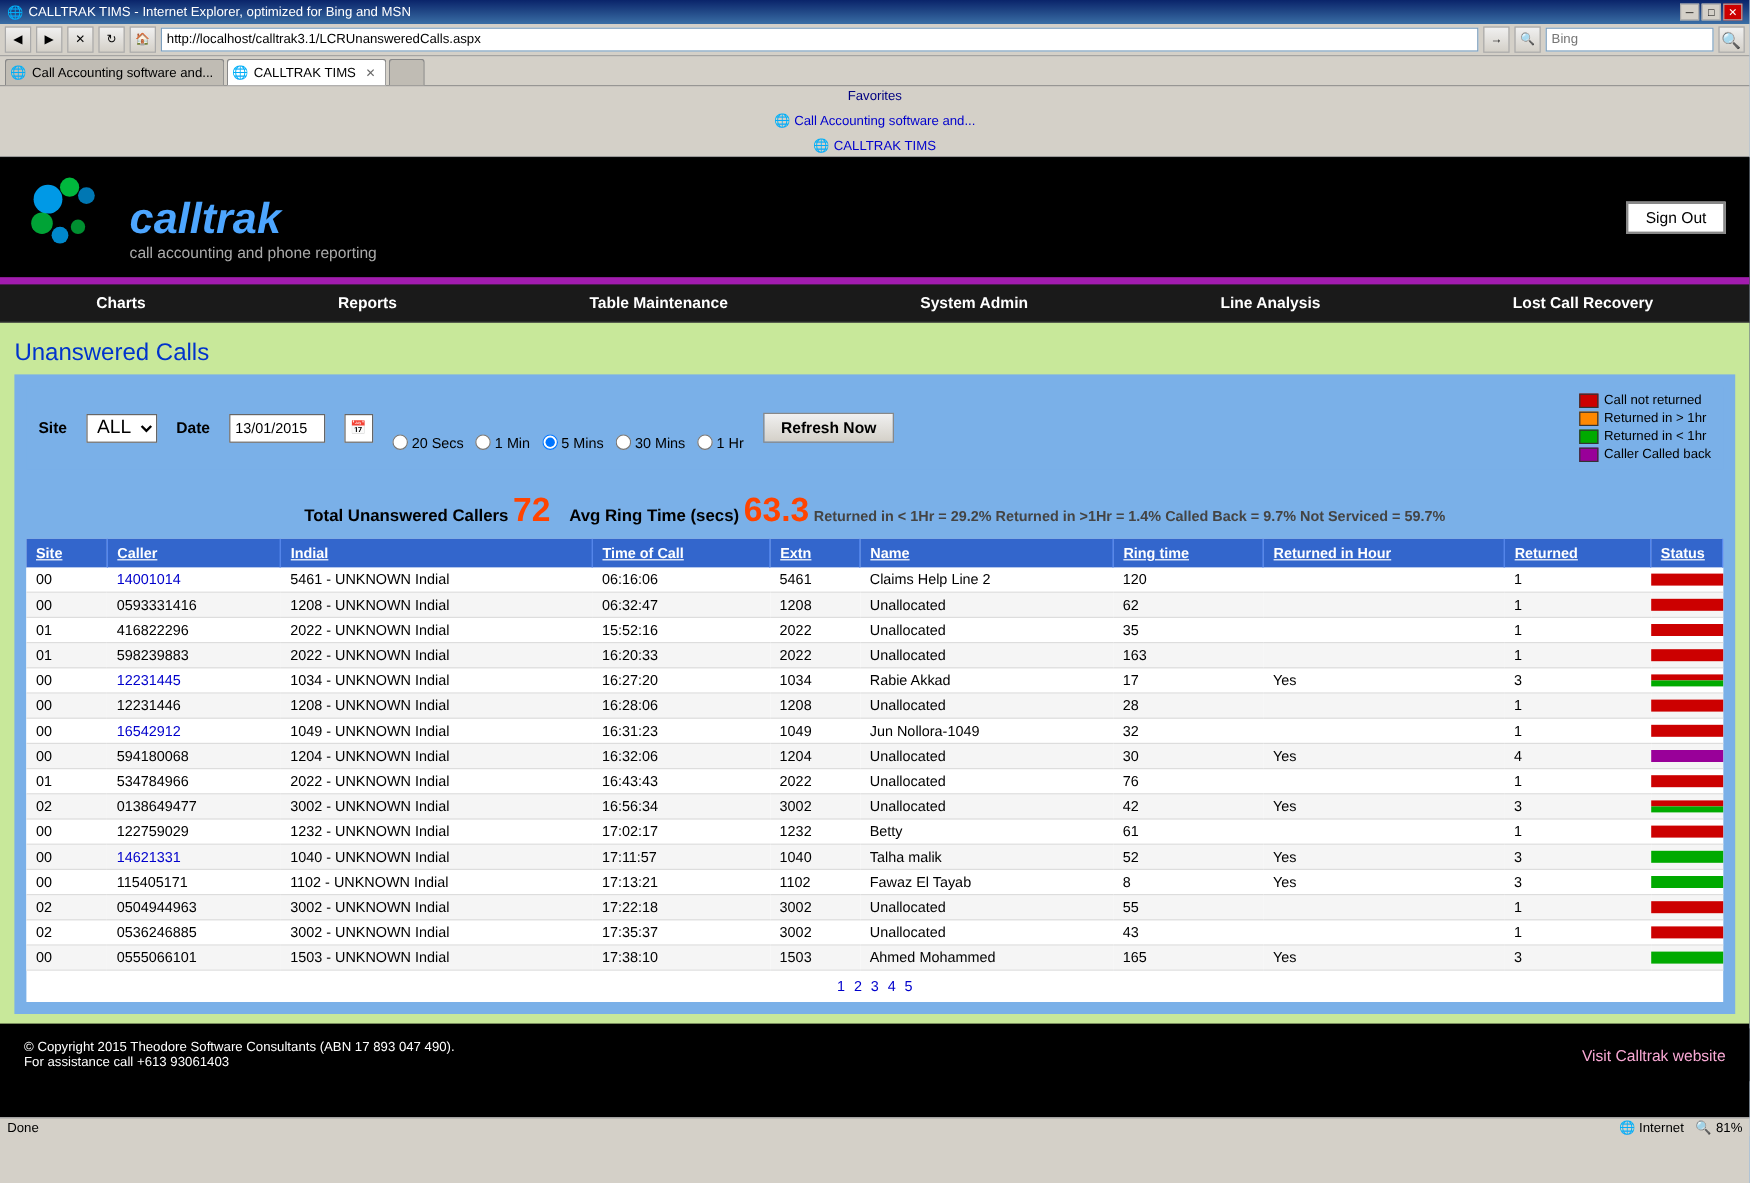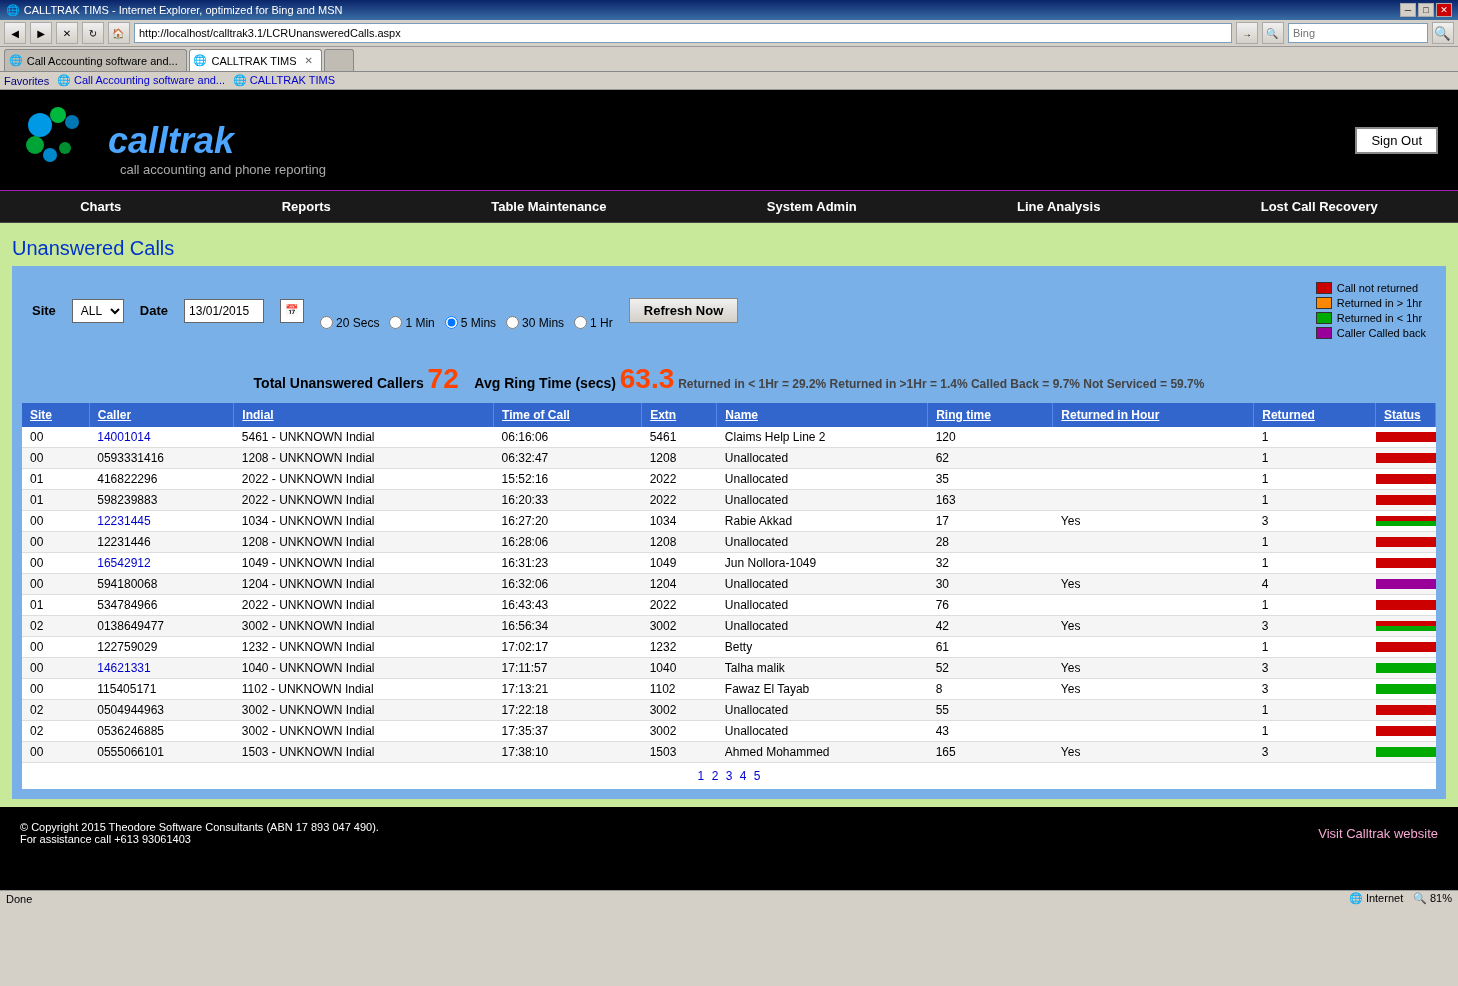--- a/index.html
+++ b/index.html
@@ -75,51 +75,52 @@
     .tab-close { font-size: 10px; color: #666; margin-left: 4px; }
 
     .favorites-bar {
       background: #d4d0c8;
       padding: 2px 4px;
       display: flex;
       align-items: center;
       gap: 8px;
       border-bottom: 1px solid #999;
       font-size: 11px;
+      flex-direction: column;
     }
 
     
     .page-wrapper {
       background: #000;
       min-height: 800px;
     }
 
     
     .site-header {
       background: #000;
       padding: 10px 20px;
       display: flex;
       align-items: center;
       justify-content: space-between;
     }
     .logo-area { display: flex; align-items: center; gap: 8px; }
     .logo-text-area { color: white; }
     .logo-name { font-size: 36px; color: #4da6ff; font-weight: bold; font-style: italic; margin-top: 16px; }
-    .logo-tagline { font-size: 13px; color: #aaa; margin-left: 12px; }
+    .logo-tagline { font-size: 13px; color: #aaa; }
     .sign-out-btn {
       background: white; color: black; border: 2px solid #888;
       padding: 4px 14px; cursor: pointer; font-size: 13px;
     }
 
     
     .main-nav {
       background: #1a1a1a;
       display: flex;
       justify-content: space-around;
-      border-top: 1px solid #a21caf;
+      border-top: 6px solid #a21caf;
       border-bottom: 1px solid #444;
     }
     .nav-item {
       color: white; padding: 8px 20px; cursor: pointer;
       font-size: 13px; font-weight: bold;
       white-space: nowrap;
     }
 
     
     .page-content {
@@ -140,21 +141,21 @@
     .filter-row {
       display: flex;
       align-items: center;
       gap: 16px;
       margin-bottom: 10px;
       background: #7ab0e8;
       padding: 6px 10px;
     }
     .filter-label { font-size: 13px; font-weight: bold; color: #000; }
     .site-select {
-      border: 1px solid #666; height: 24px; font-size: 12px; padding: 0 4px;
+      border: 1px solid #666; height: 24px; font-size: 16px; padding: 0 4px;
       background: white;
     }
     .date-input {
       border: 1px solid #666; height: 24px; width: 80px;
       font-size: 12px; padding: 0 4px; background: white;
     }
     .cal-btn {
       width: 24px; height: 24px; border: 1px solid #666;
       background: white; cursor: pointer; font-size: 11px;
       display: inline-flex; align-items: center; justify-content: center;

